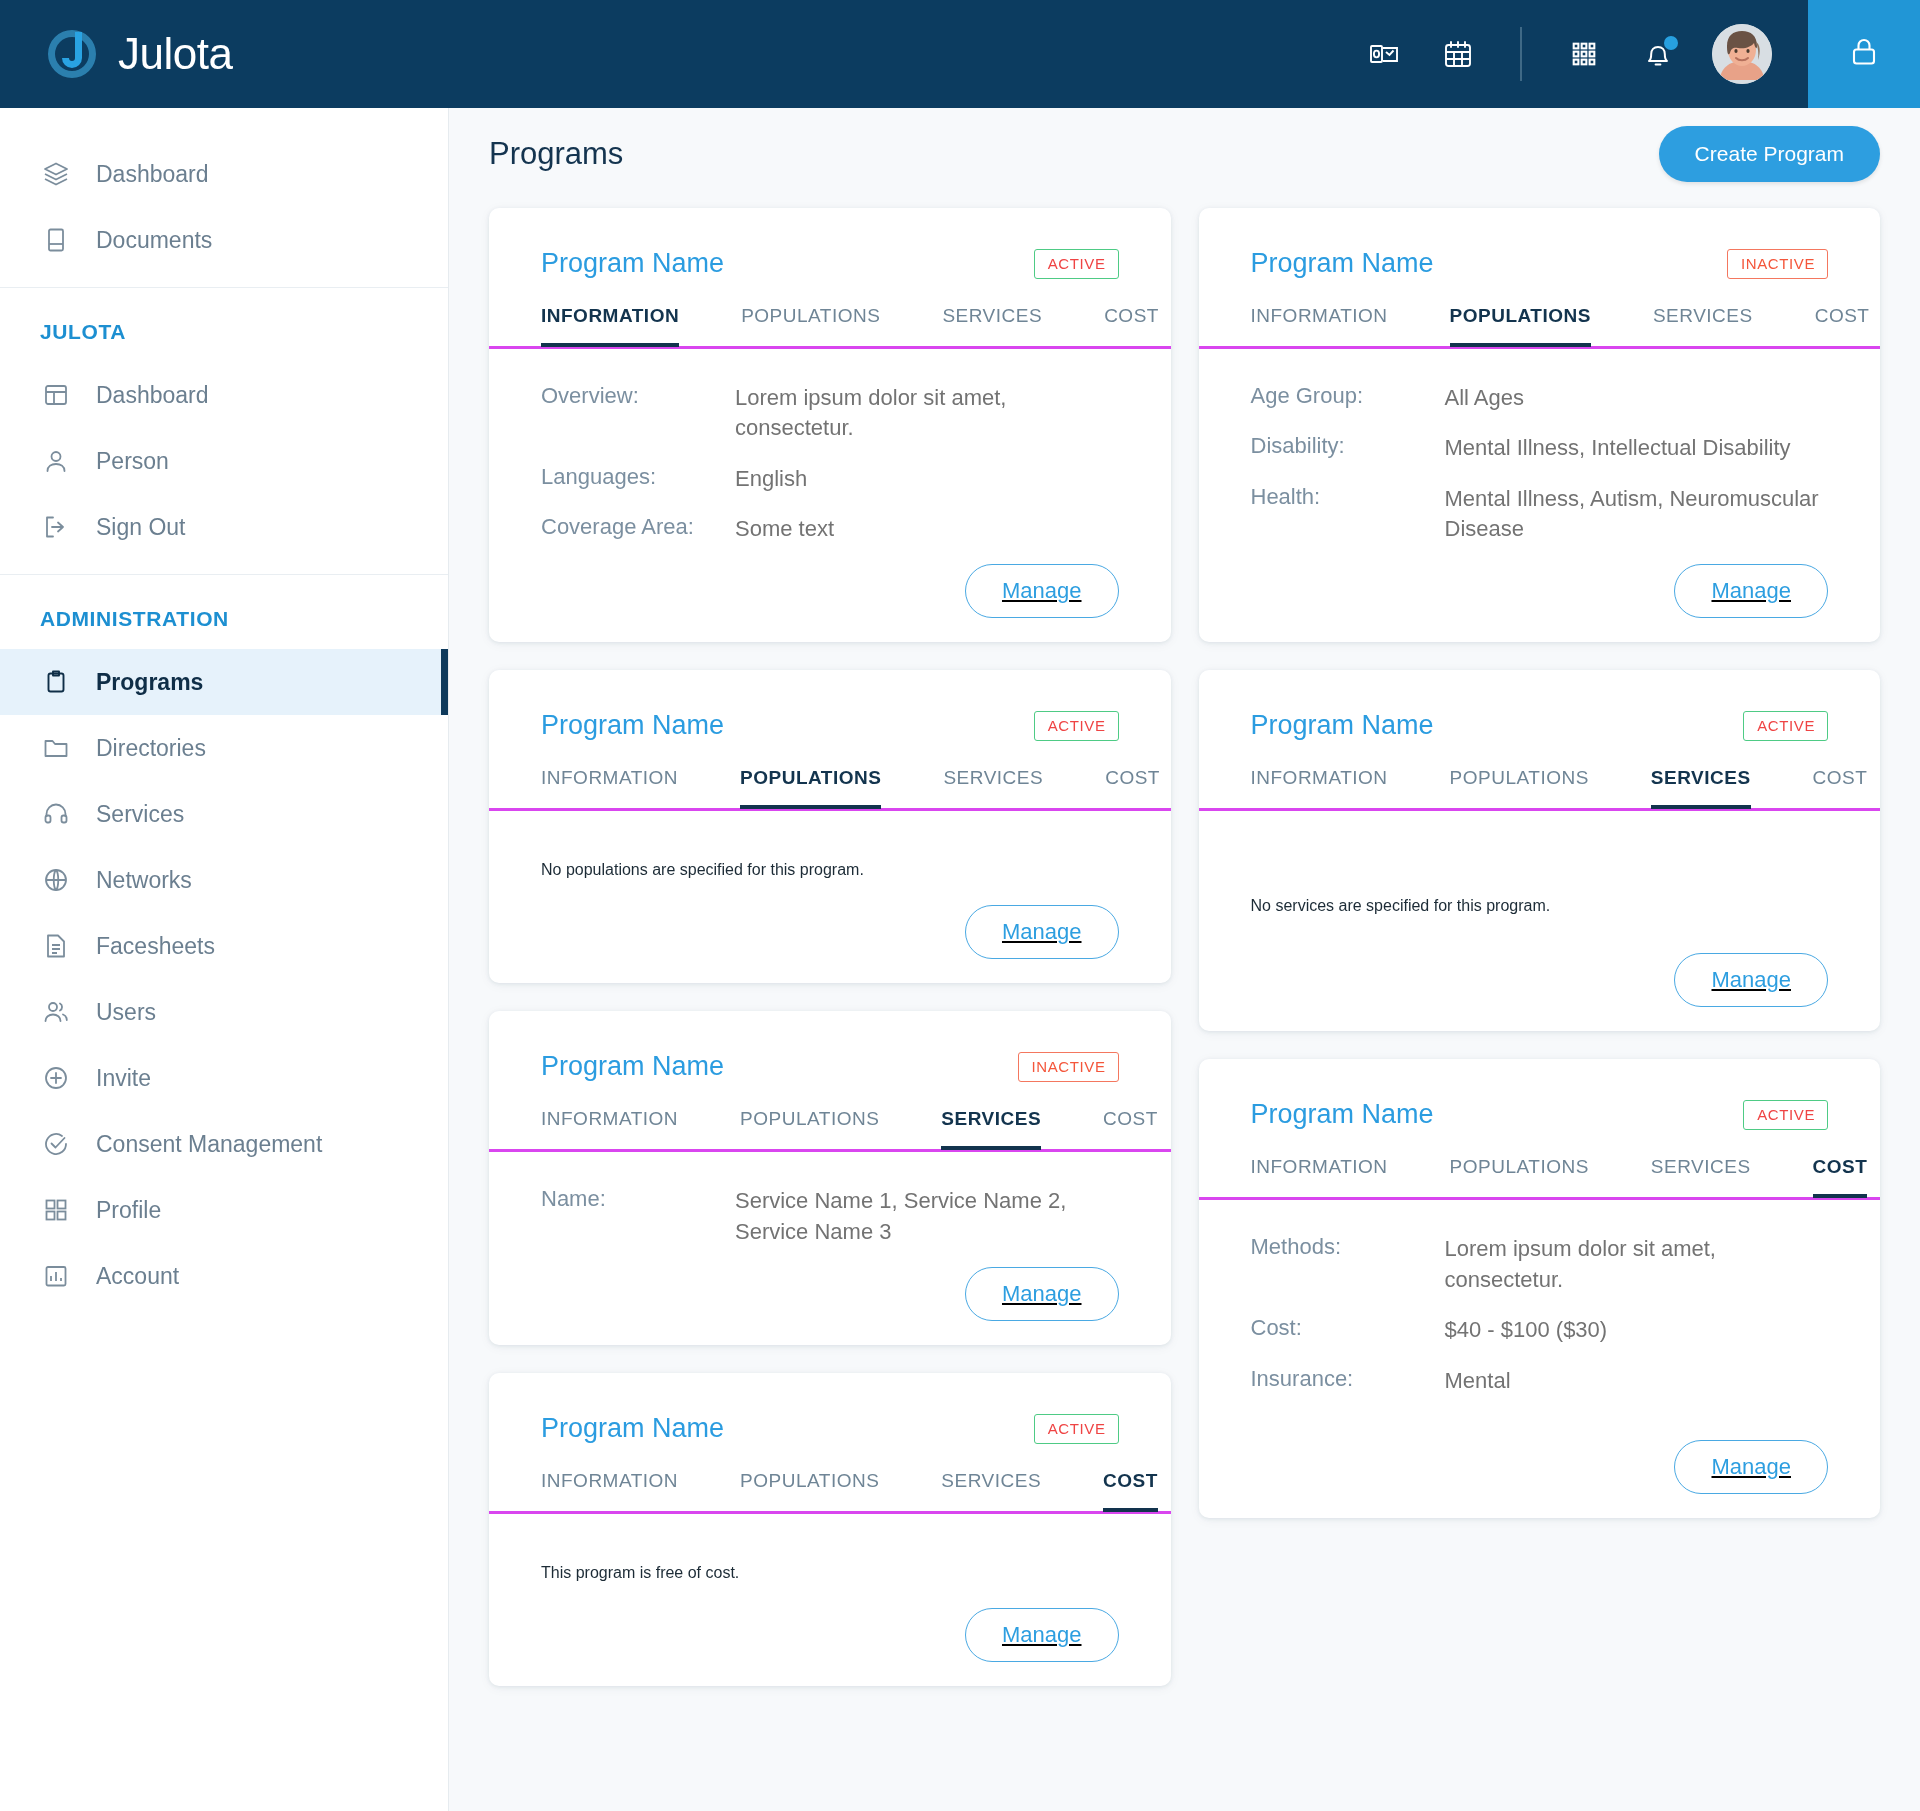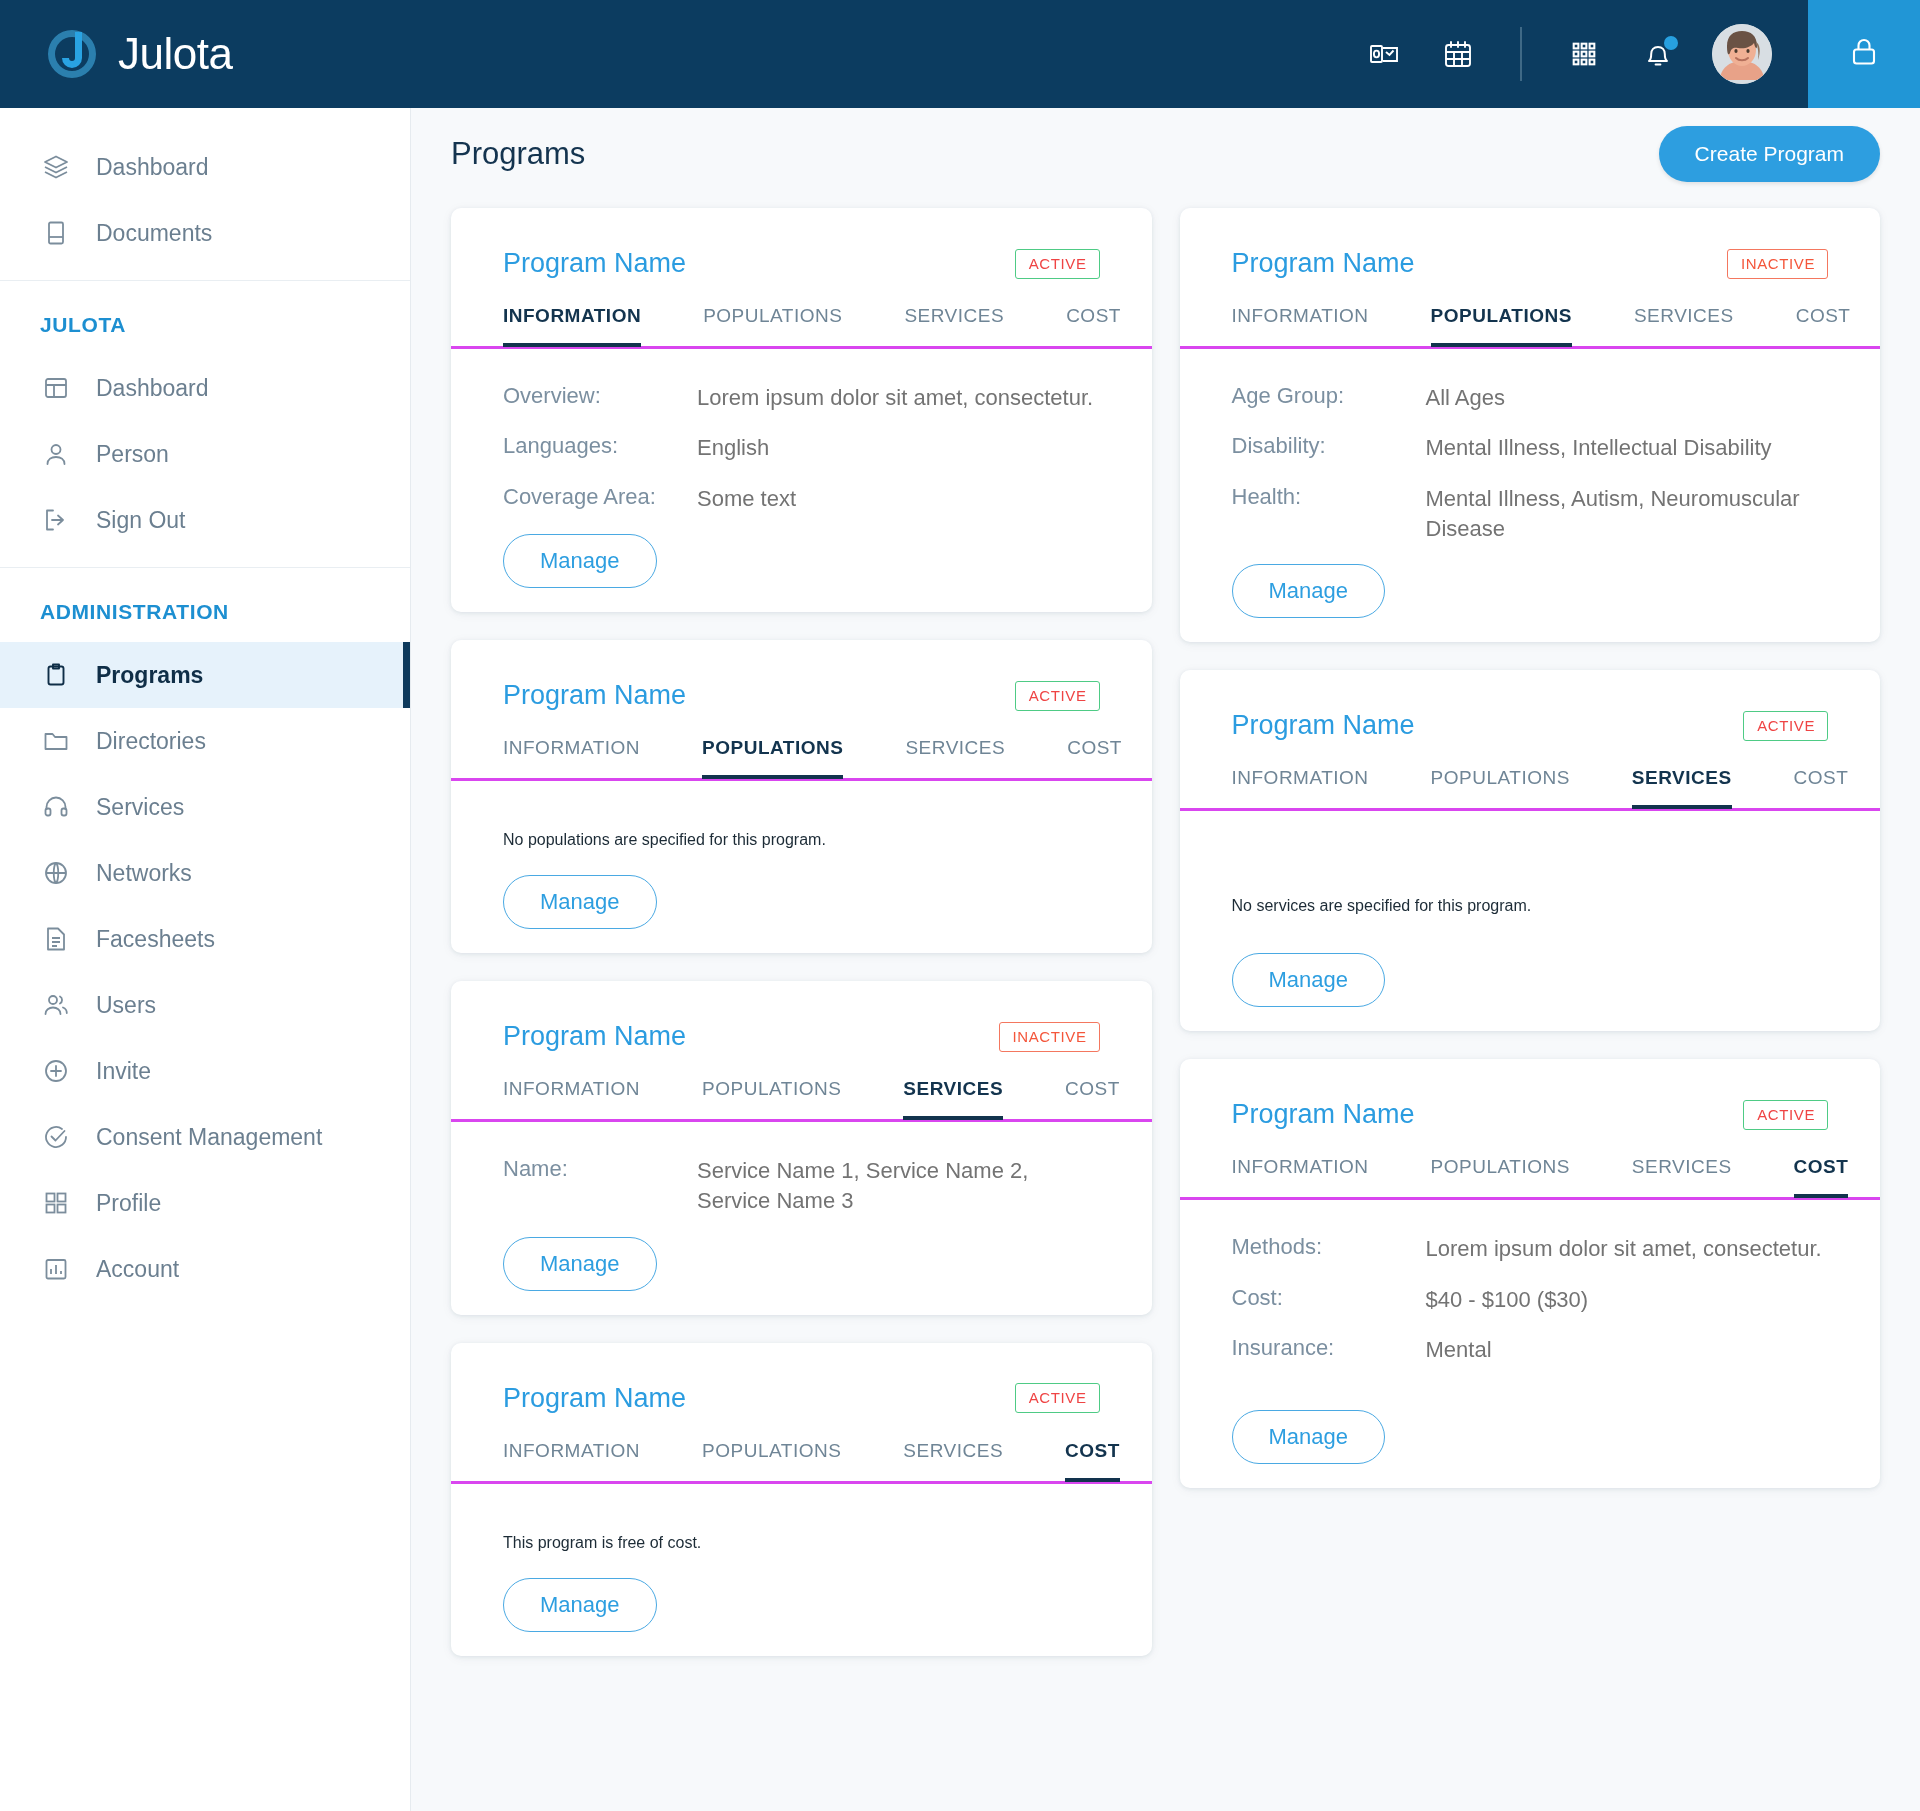--- a/index.html
+++ b/index.html
@@ -82,25 +82,25 @@
 
   
   .body-wrap {
     display: flex;
     height: 1703px;
     background: #f7f9fb;
   }
 
   
   .sidebar {
-    width: 411px;
+    width: 449px;
     flex: none;
     background: #ffffff;
     border-right: 1px solid #e6ebef;
-    padding-top: 12px;
+    padding-top: 19px;
     overflow: hidden;
   }
   .side-group { padding: 14px 0; }
   .side-group + .side-group { border-top: 1px solid #e9eef2; }
   .side-label {
     color: #1d8fd1;
     font-size: 21px;
     font-weight: 700;
     letter-spacing: 0.6px;
     padding: 18px 0 18px 40px;
@@ -238,21 +238,21 @@
     font-size: 22px;
     line-height: 1.38;
   }
   .empty-msg {
     text-align: left;
     color: #1c2b36;
     font-size: 16px;
     padding: 16px 0 6px 0;
   }
   .empty-msg.tall { padding: 52px 0 18px 0; }
-  .manage-wrap { display: flex; justify-content: flex-start; margin-top: 20px; }
+  .manage-wrap { display: flex; justify-content: flex-end; margin-top: 20px; text-decoration: underline; }
   .manage-btn {
     background: #ffffff;
     color: #2d9ee0;
     border: 1px solid #4aa9e3;
     border-radius: 30px;
     font-size: 22px;
     font-family: "Liberation Sans", sans-serif;
     padding: 13px 36px;
     cursor: pointer;
   }

